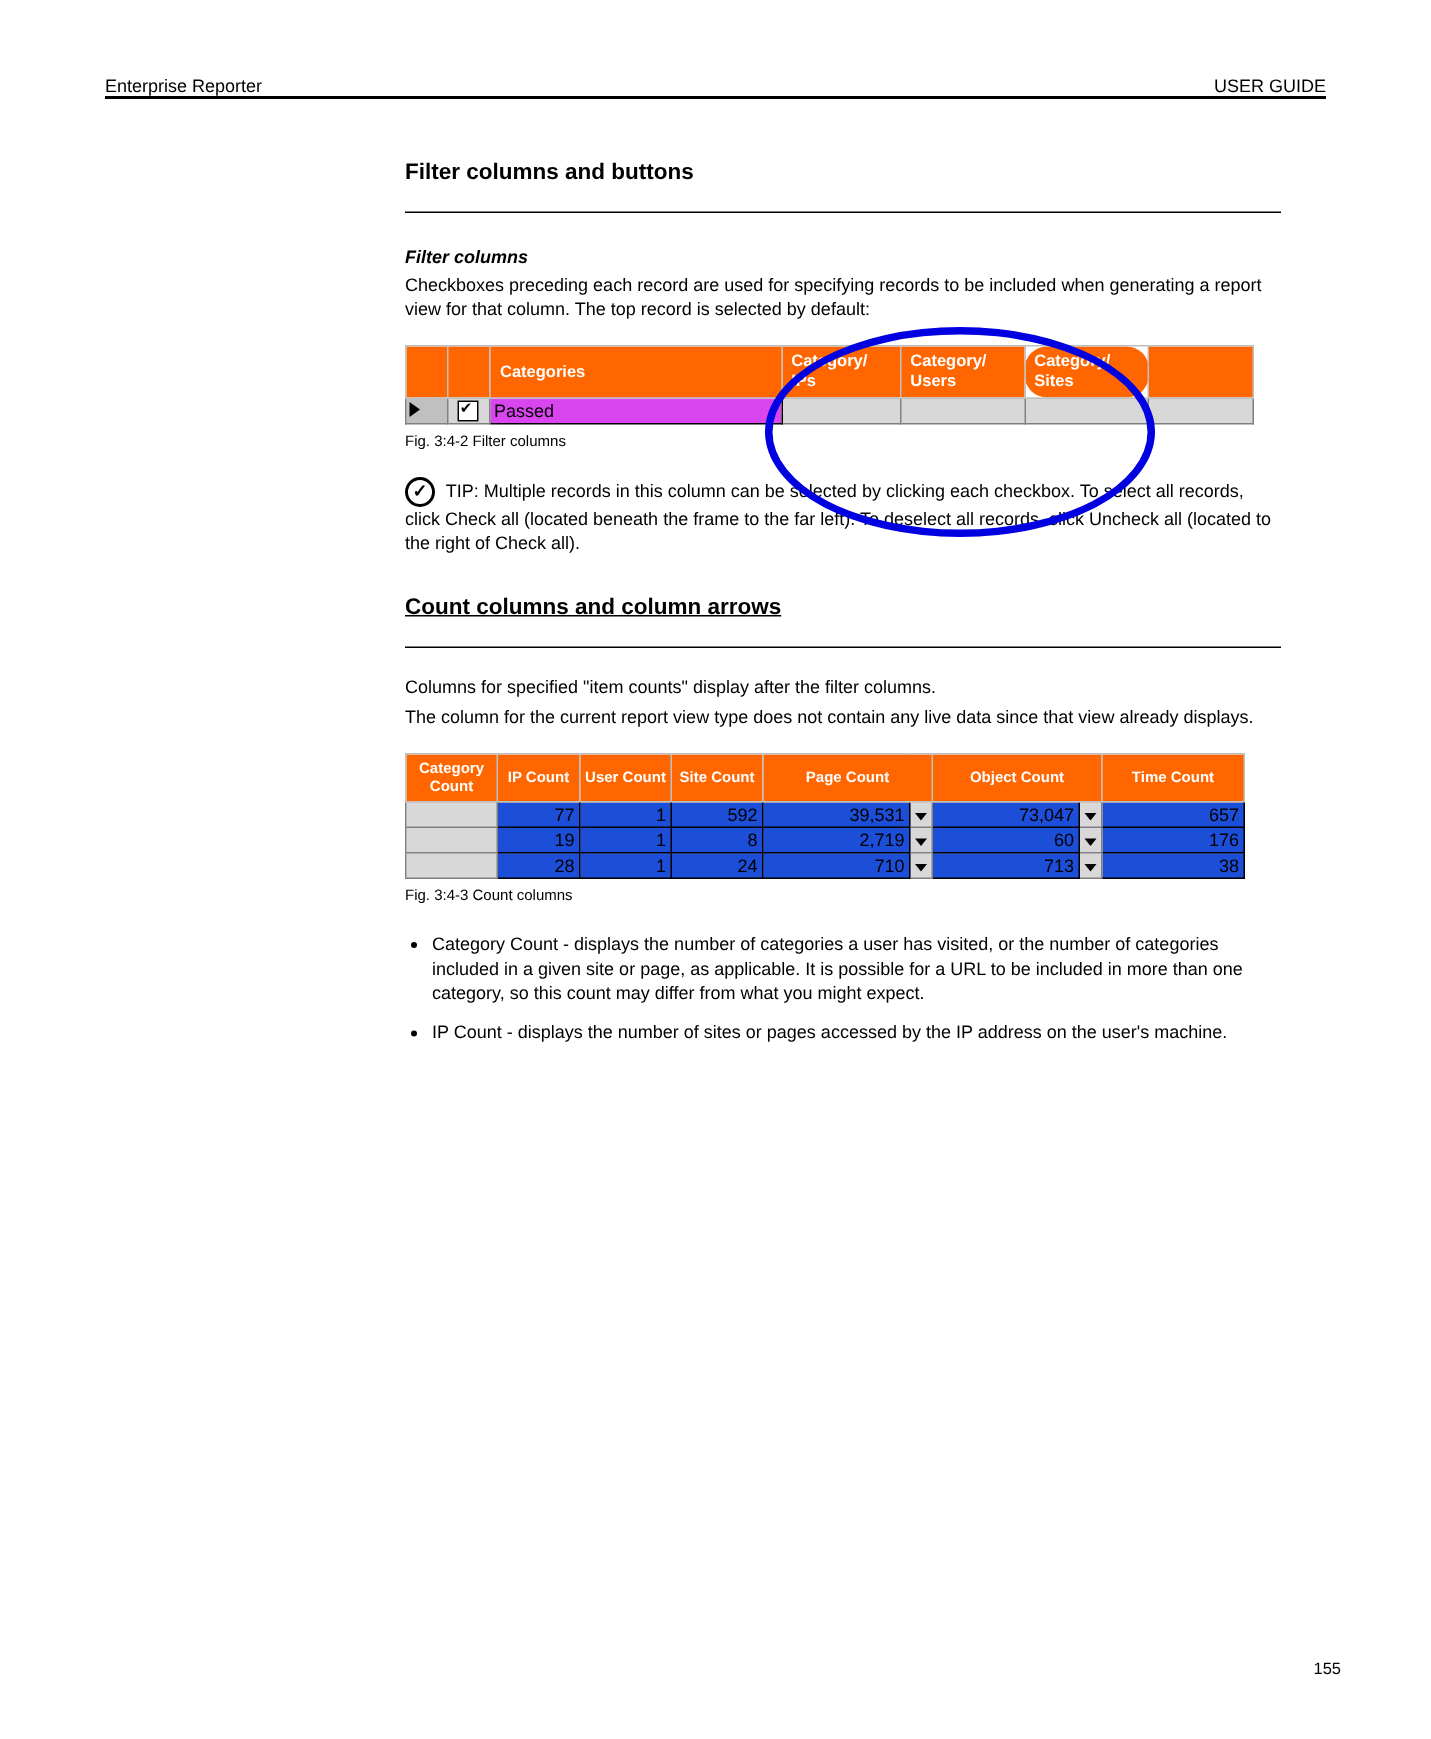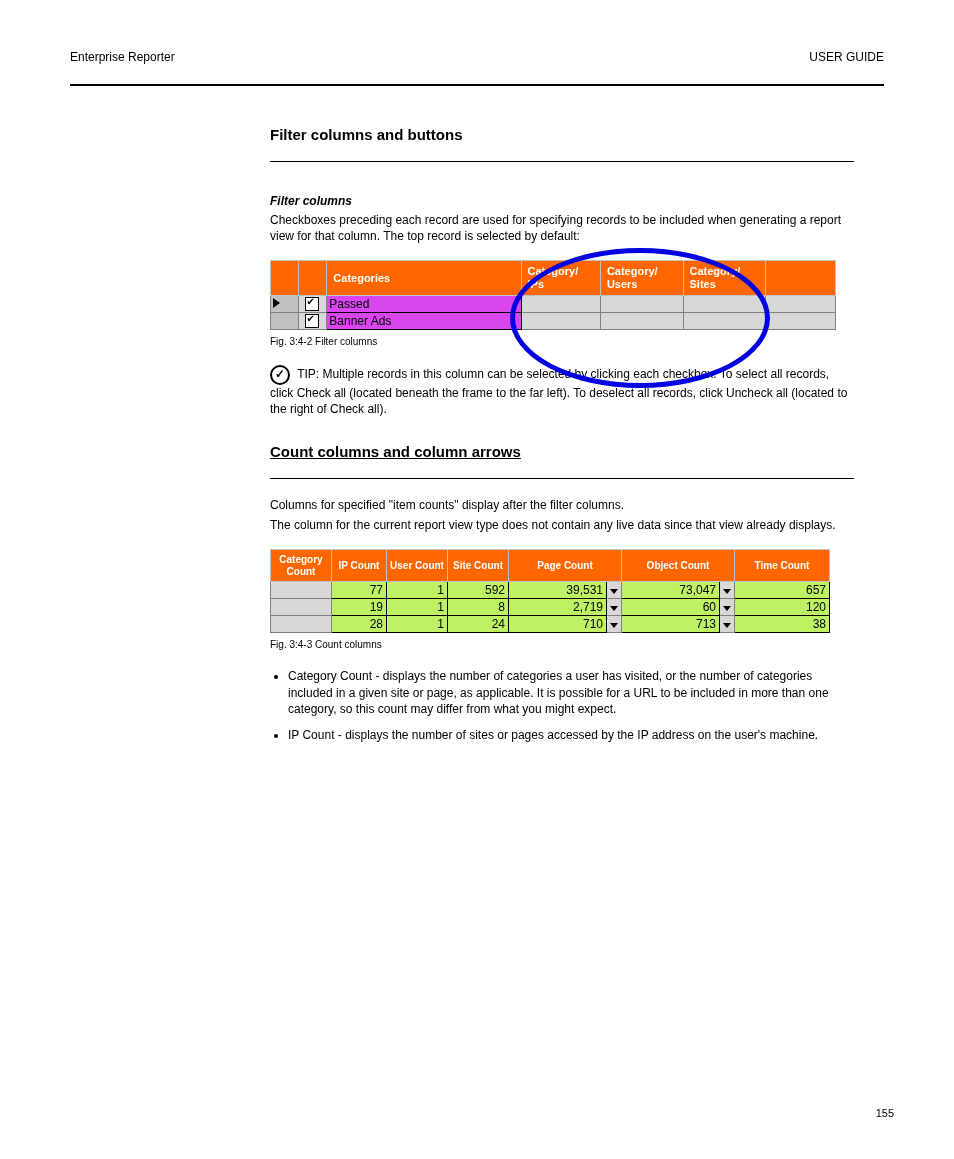--- a/index.html
+++ b/index.html
@@ -15,26 +15,26 @@
     margin:0 auto;
     padding:50px 70px 40px 70px;
     box-sizing:border-box;
     position:relative;
   }
   .header-bar{
     border-bottom:2px solid #000;
     display:flex;
     justify-content:space-between;
     align-items:flex-end;
-    padding-bottom:20px;
+    padding-bottom:0;
     margin-bottom:40px;
   }
   .top-rule{border-top:1px solid #000;margin:18px 0 18px 0;}
   .h3{font-size:15px;font-weight:bold;margin:0 0 4px 0;}
-  .h4{font-size:12px;font-style:italic;font-weight:bold;margin:32px 0 4px 0;}
+  .h4{font-size:12px;font-style:italic;font-weight:bold;margin:22px 0 4px 0;}
   .body-text{font-size:12px;line-height:1.35;margin:4px 0;}
   .content{margin-left:200px;margin-right:30px;}
   .fig-caption{font-size:10px;margin:6px 0 0 0;}
   .page-number{font-size:11px;position:absolute;right:60px;bottom:40px;}
 
   
   .tbl1-wrap{position:relative;margin-top:16px;}
   .tbl1{border-collapse:collapse;width:566px;}
   .tbl1 th{background:#ff6600;color:#fff;font-weight:bold;font-size:11px;padding:4px 6px;border:1px solid #c0c0c0;text-align:left;line-height:1.15;}
   .tbl1 th.center{}
@@ -52,21 +52,21 @@
     width:250px;height:130px;
     left:240px;top:-12px;
     pointer-events:none;
   }
 
   
   .tbl2{border-collapse:collapse;width:560px;margin-top:16px;}
   .tbl2 th{background:#ff6600;color:#fff;font-weight:bold;font-size:10px;text-align:center;padding:4px 2px;border:1px solid #c0c0c0;line-height:1.15;}
   .tbl2 td{border:1px solid #808080;height:16px;font-size:12px;padding:0 3px;text-align:right;}
   .tbl2 td.grey{background:#d8d8d8;}
-  .tbl2 td.white{background:#bef264;border:1px solid #000;}
+  .tbl2 td.white{background:#1d4ed8;border:1px solid #000;}
   .tbl2 td.dd{background:#d8d8d8;width:14px;padding:0;text-align:center;border:1px solid #808080;}
   .dd-arrow{display:inline-block;width:0;height:0;border-left:4px solid transparent;border-right:4px solid transparent;border-top:5px solid #000;}
 </style>
 </head>
 <body>
 
 <div class="page">
 
   <div class="header-bar">
     <span>Enterprise Reporter</span>
@@ -82,36 +82,27 @@
     <div class="tbl1-wrap">
       <div class="ellipse"></div>
       <table class="tbl1">
         <tbody>
             <tr>
           <th style="width:18px;background:#ff6600;"></th>
           <th style="width:18px;background:#ff6600;"></th>
           <th class="center" style="width:210px;">Categories</th>
           <th style="width:70px;">Category/ IPs</th>
           <th style="width:74px;">Category/ Users</th>
-          <th style="width:74px;">Category/ Sites</th>
+          <th style="width:74px;border-radius:15px;">Category/ Sites</th>
           <th style="width:70px;background:#ff6600;"></th>
         </tr>
         <tr>
           <td class="rowhead"><span class="rowpointer"></span></td>
           <td class="chk"><span class="checkbox"></span></td>
           <td class="namecell">Passed</td>
-          <td></td>
-              <td></td>
-              <td></td>
-              <td></td>
-        </tr>
-        <tr>
-          <td class="rowhead"></td>
-          <td class="chk"><span class="checkbox"></span></td>
-          <td class="namecell">Banner Ads</td>
           <td></td>
               <td></td>
               <td></td>
               <td></td>
         </tr>
       </tbody>
         </table>
     </div>
     <p class="fig-caption">Fig. 3:4-2  Filter columns</p>
 
@@ -149,21 +140,21 @@
       </tr>
       <tr>
         <td class="grey"></td>
         <td class="white">19</td>
         <td class="white">1</td>
         <td class="white">8</td>
         <td class="white">2,719</td>
         <td class="dd"><span class="dd-arrow"></span></td>
         <td class="white">60</td>
         <td class="dd"><span class="dd-arrow"></span></td>
-        <td class="white">120</td>
+        <td class="white">176</td>
       </tr>
       <tr>
         <td class="grey"></td>
         <td class="white">28</td>
         <td class="white">1</td>
         <td class="white">24</td>
         <td class="white">710</td>
         <td class="dd"><span class="dd-arrow"></span></td>
         <td class="white">713</td>
         <td class="dd"><span class="dd-arrow"></span></td>

